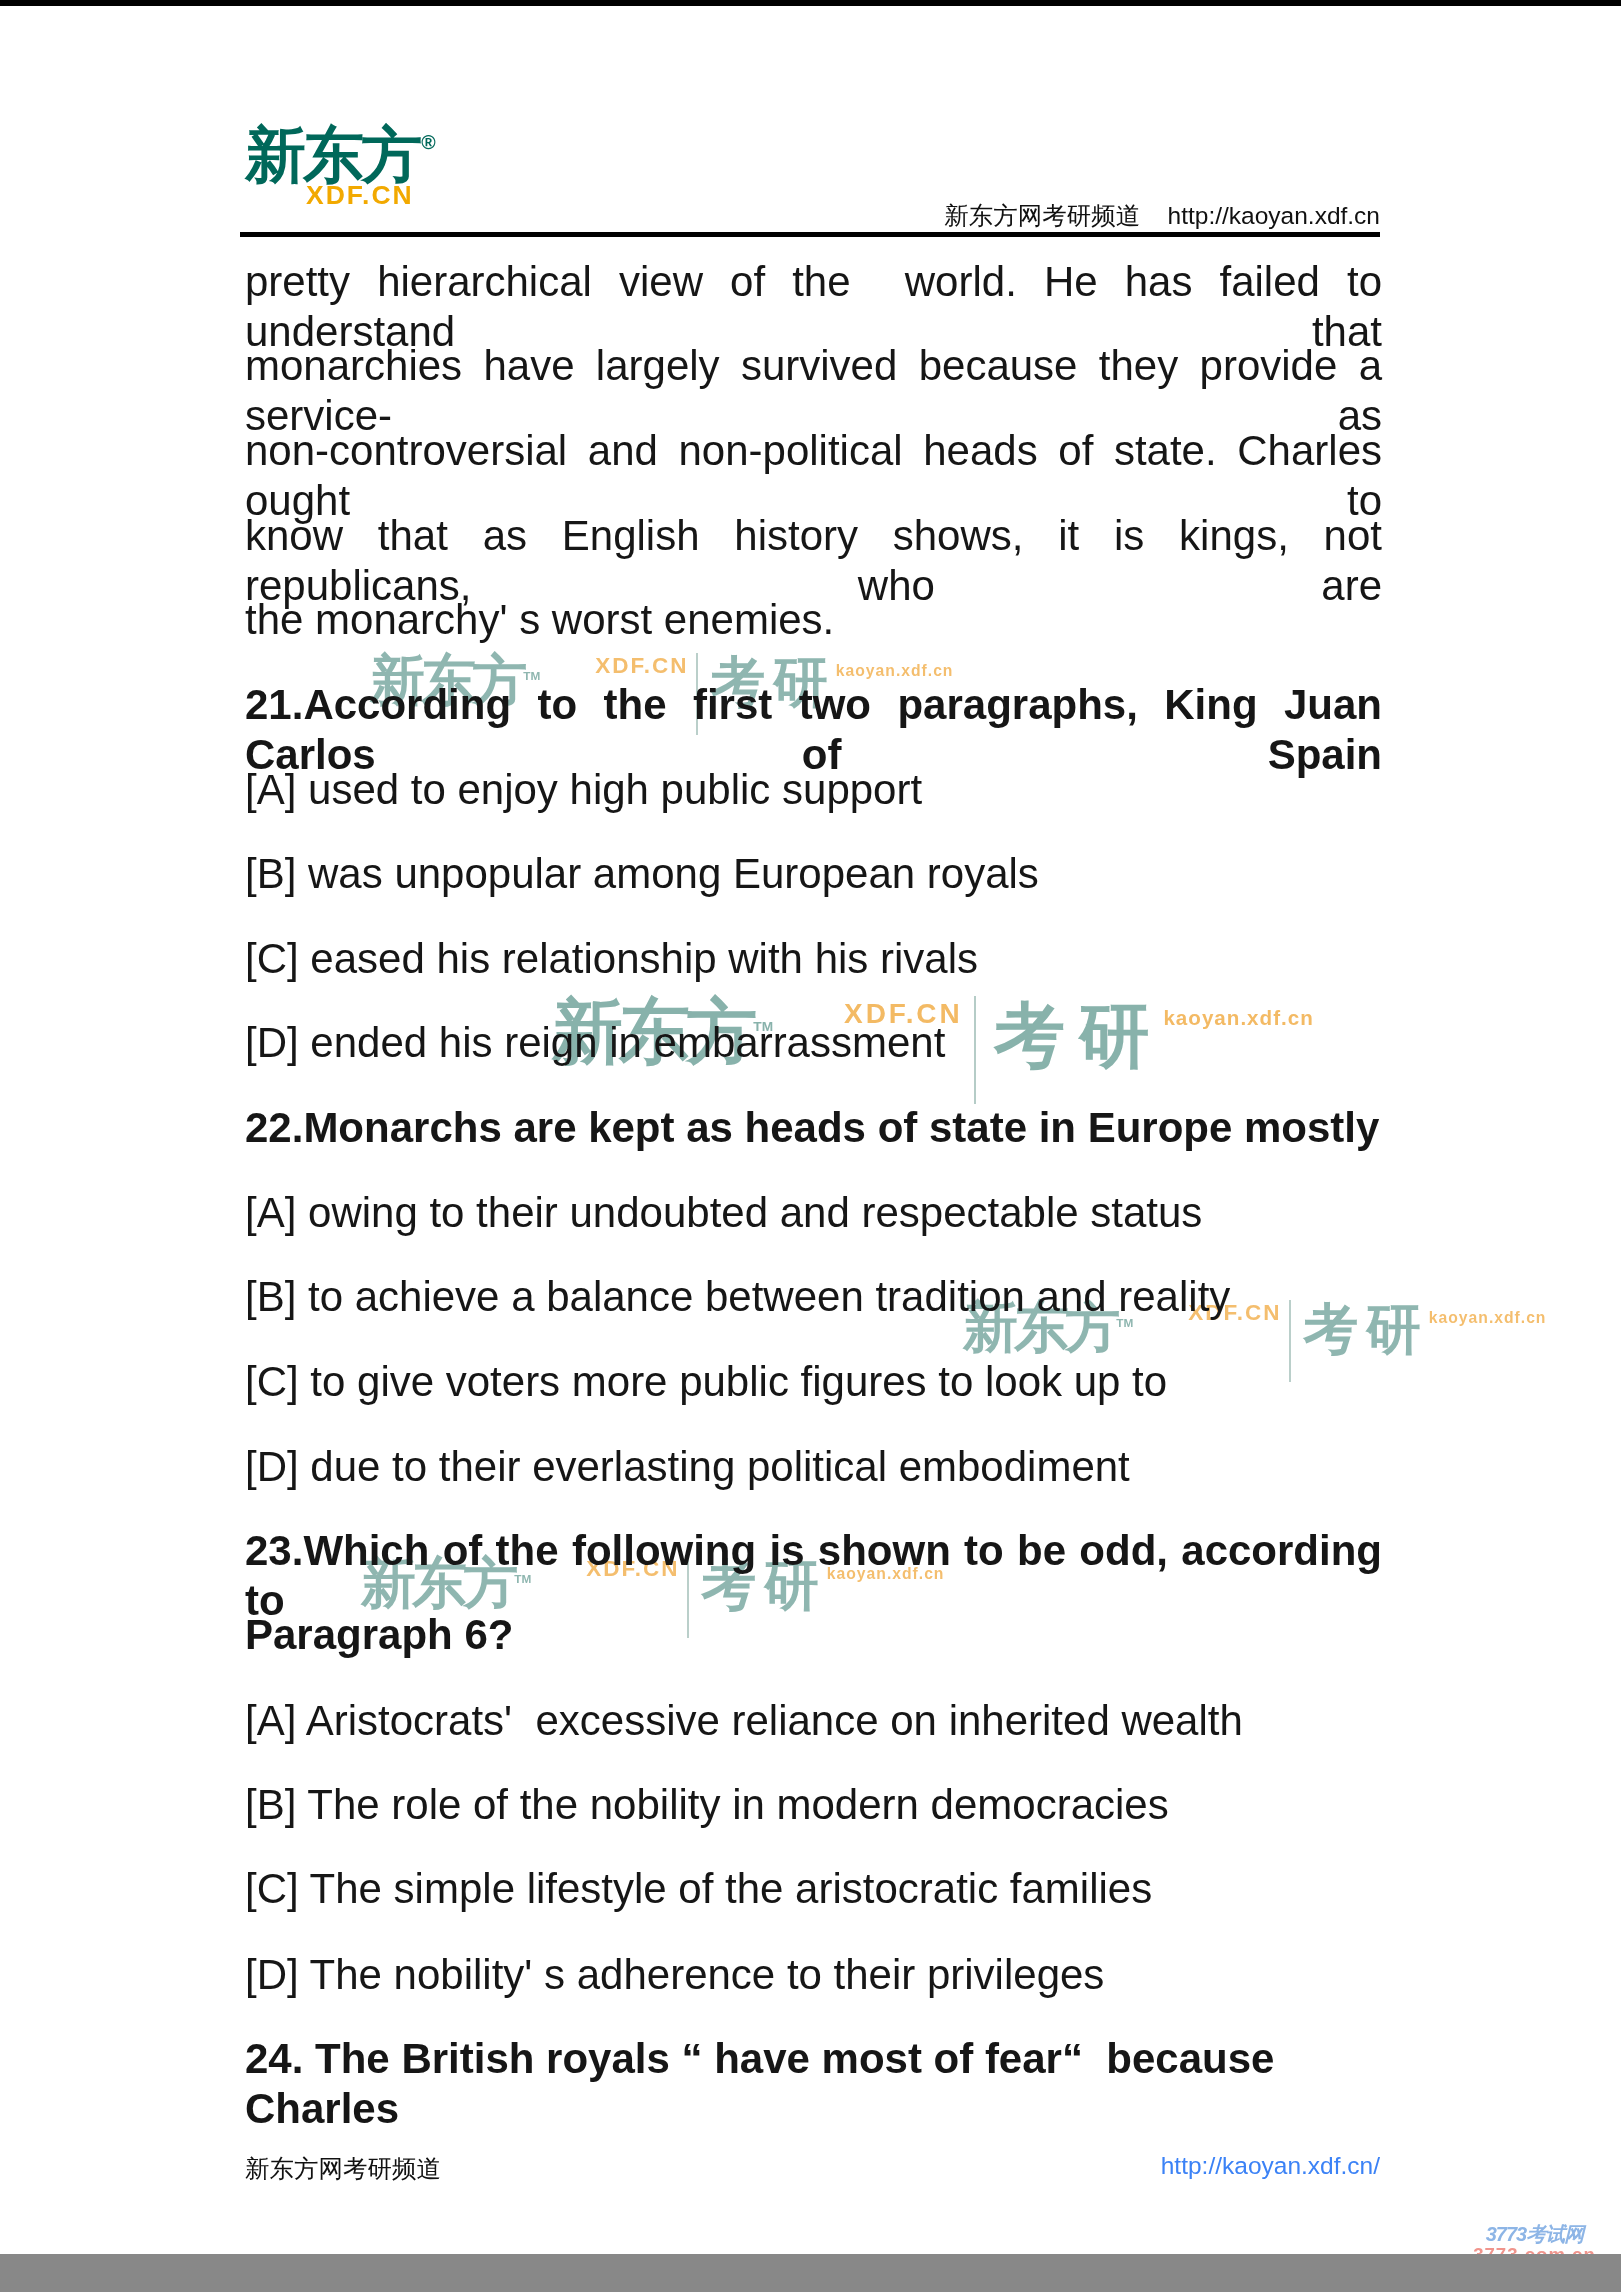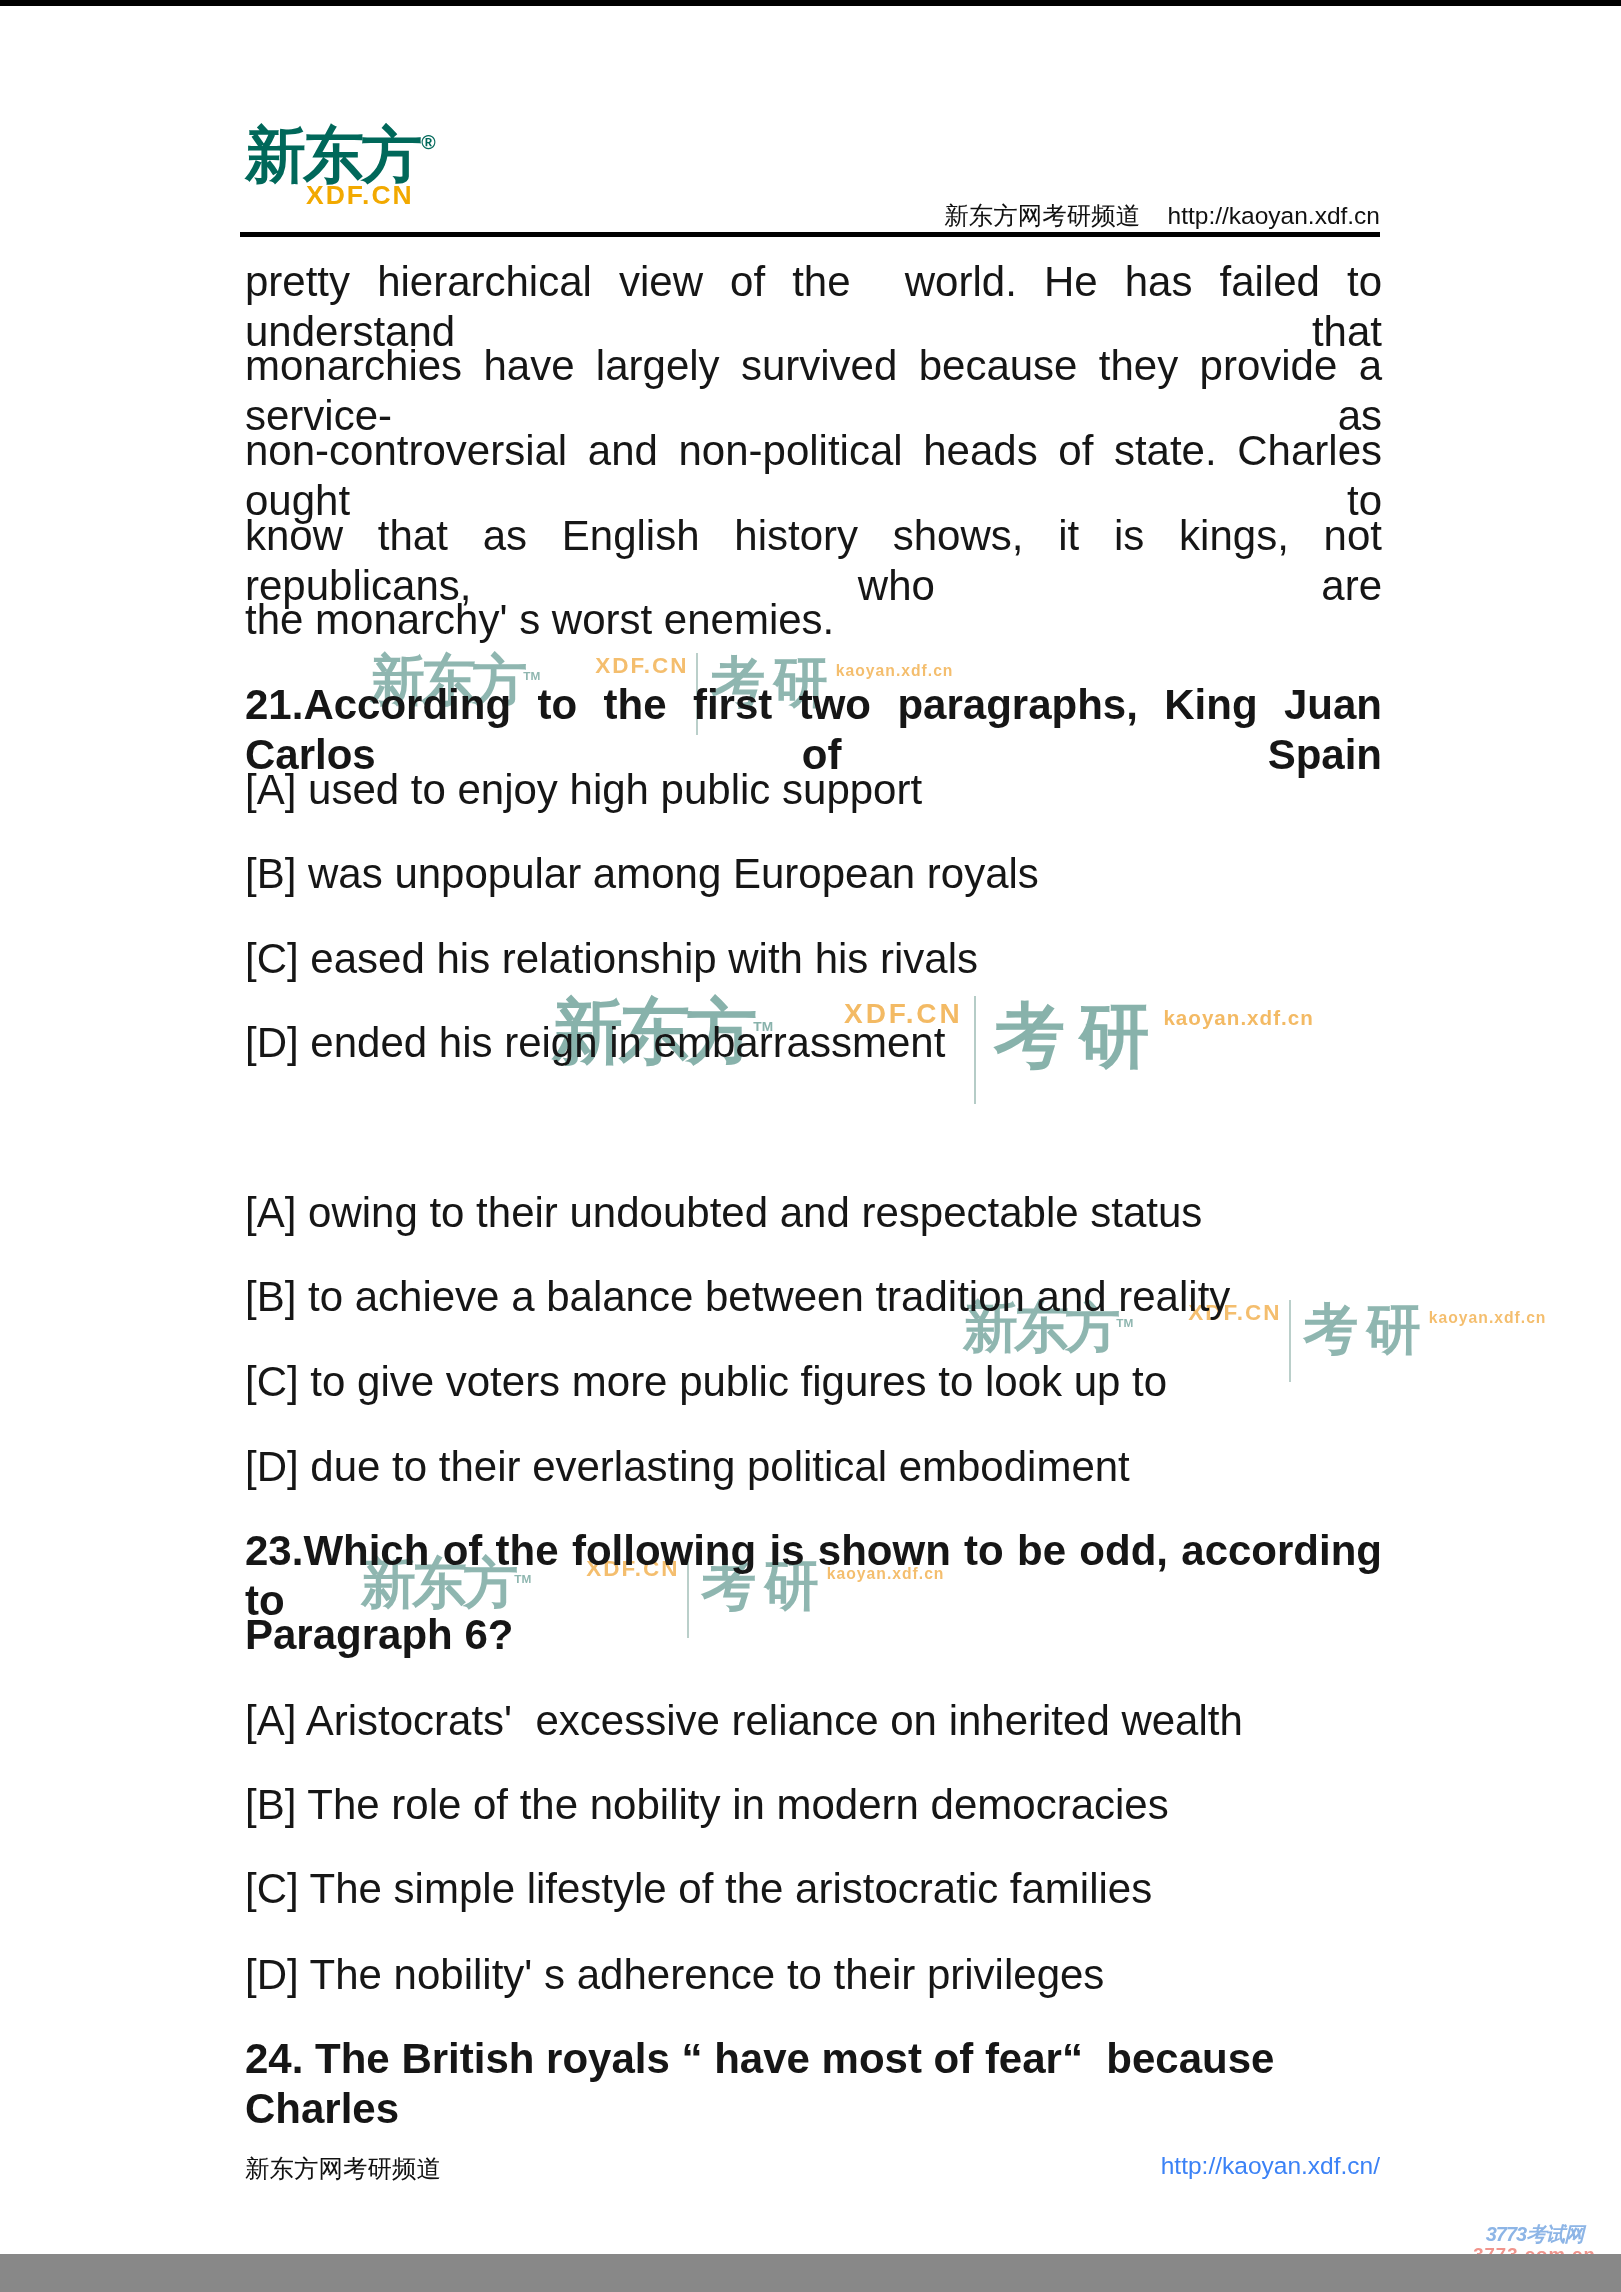--- a/index.html
+++ b/index.html
@@ -129,20 +129,21 @@
   <div class="line jst" style="top:426px">non-controversial and non-political heads of state. Charles ought to</div>
   <div class="line jst" style="top:511px">know that as English history shows, it is kings, not republicans, who are</div>
   <div class="line" style="top:595px">the monarchy' s worst enemies.</div>
 
   <div class="line bld jst" style="top:680px">21.According to the first two paragraphs, King Juan Carlos of Spain</div>
   <div class="line" style="top:765px">[A] used to enjoy high public support</div>
   <div class="line" style="top:849px">[B] was unpopular among European royals</div>
   <div class="line" style="top:934px">[C] eased his relationship with his rivals</div>
   <div class="line" style="top:1018px">[D] ended his reign in embarrassment</div>
 
+  <div class="line bld" style="top:1103px">22.Monarchs are kept as heads of state in Europe mostly</div>
   <div class="line" style="top:1188px">[A] owing to their undoubted and respectable status</div>
   <div class="line" style="top:1272px">[B] to achieve a balance between tradition and reality</div>
   <div class="line" style="top:1357px">[C] to give voters more public figures to look up to</div>
   <div class="line" style="top:1442px">[D] due to their everlasting political embodiment</div>
 
   <div class="line bld jst" style="top:1526px">23.Which of the following is shown to be odd, according to</div>
   <div class="line bld" style="top:1610px">Paragraph 6?</div>
   <div class="line" style="top:1696px">[A] Aristocrats'  excessive reliance on inherited wealth</div>
   <div class="line" style="top:1780px">[B] The role of the nobility in modern democracies</div>
   <div class="line" style="top:1950px">[D] The nobility' s adherence to their privileges</div>

